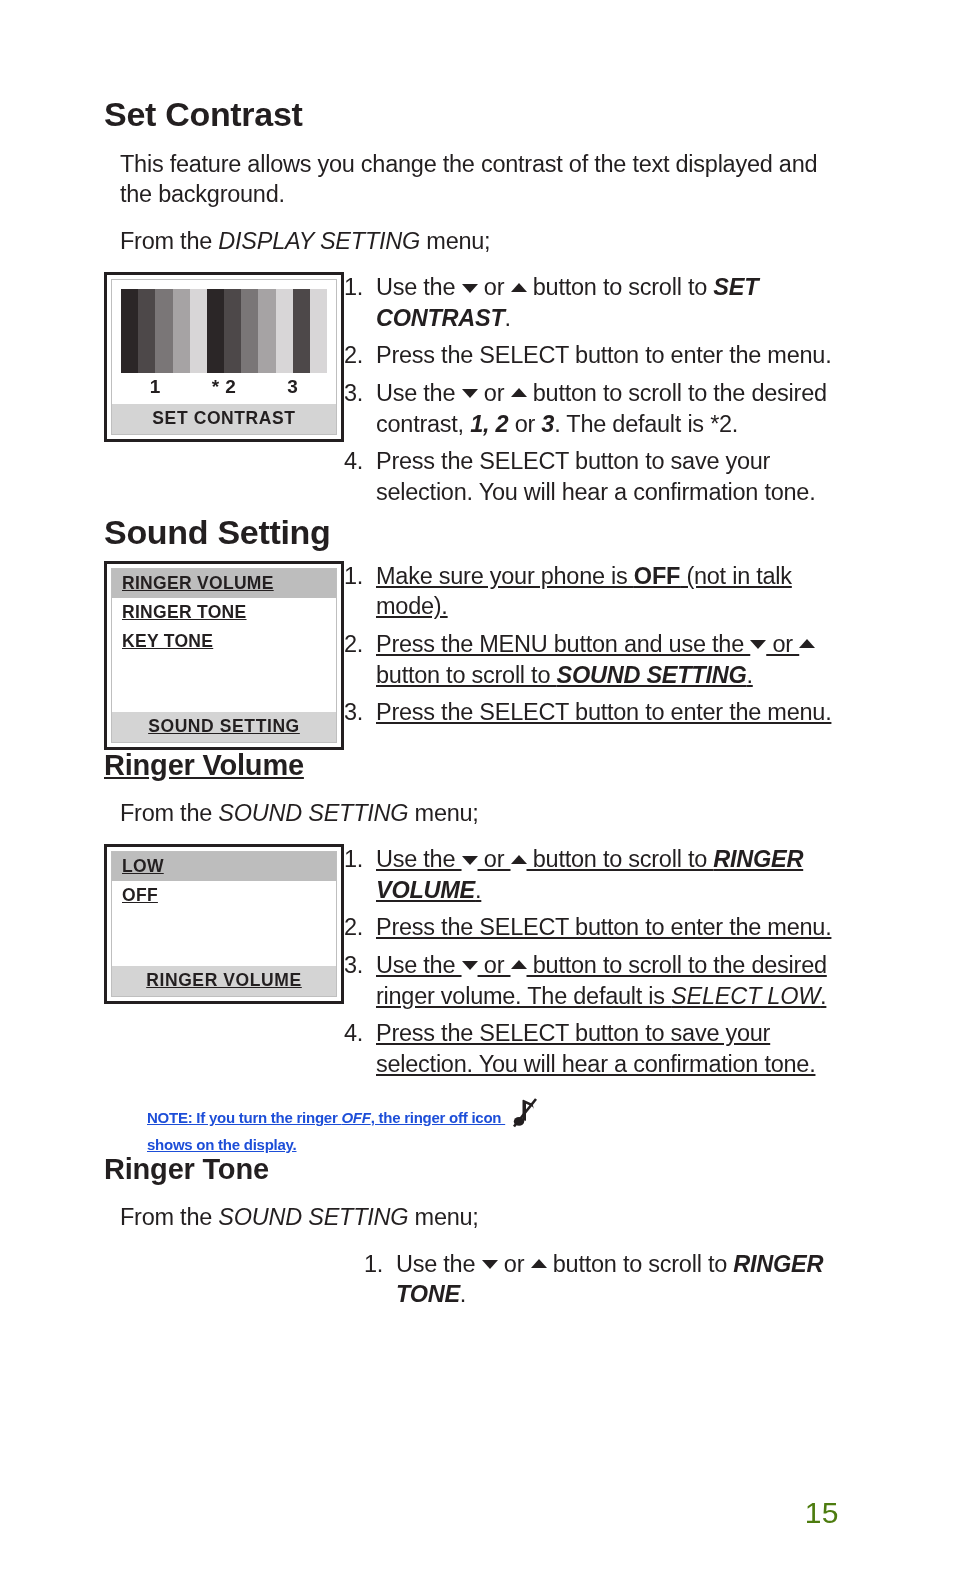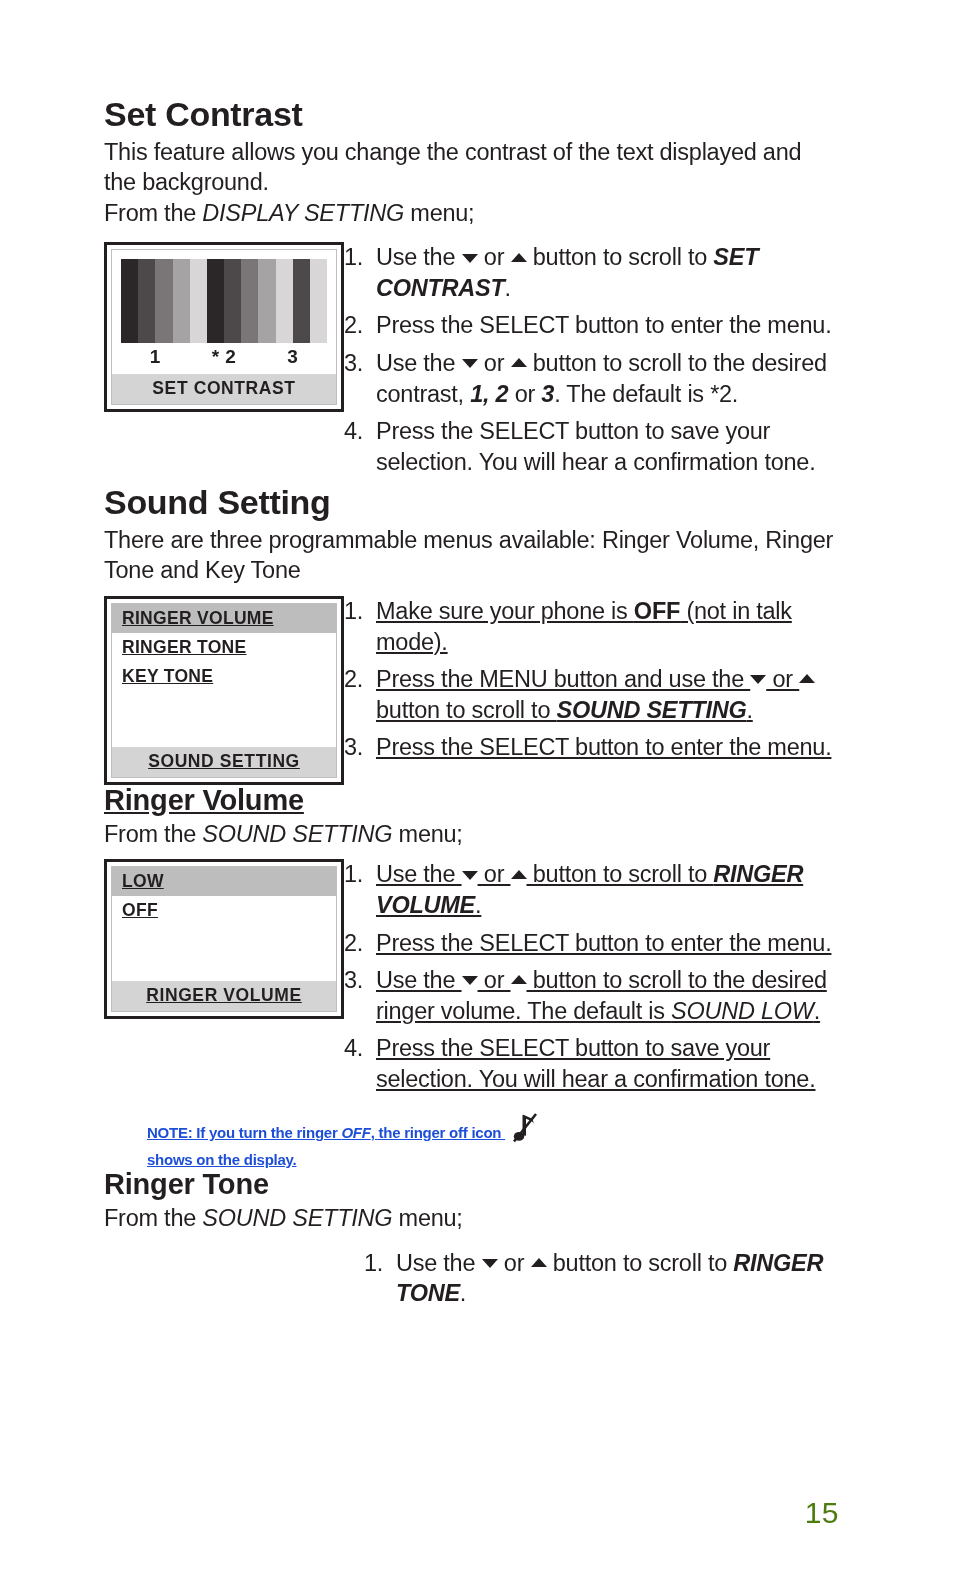--- a/index.html
+++ b/index.html
@@ -39,21 +39,21 @@
     letter-spacing: -0.2px;
     margin: 0 0 2px 0;
     line-height: 1.1;
     color: #231f20;
   }
 
   
   p.body-text {
     font-size: 23.5px;
     line-height: 1.30;
-    margin: 0;
+    margin: 16px;
     color: #231f20;
     letter-spacing: -0.25px;
   }
   .italic { font-style: italic; }
   .bold { font-weight: bold; }
   .bolditalic { font-weight: bold; font-style: italic; }
 
   
   .block {
     display: flex;
@@ -241,21 +241,20 @@
           <li><span class="num">1.</span><span>Use the </span><span class="arrow arrow-down"></span><span> or </span><span class="arrow arrow-up"></span><span>  button to scroll to </span><span class="bolditalic">SET CONTRAST</span><span>.</span></li>
           <li><span class="num">2.</span><span>Press the SELECT button to enter the menu.</span></li>
           <li><span class="num">3.</span><span>Use the </span><span class="arrow arrow-down"></span><span> or </span><span class="arrow arrow-up"></span><span>  button to scroll to the desired contrast, </span><span class="bolditalic">1, 2</span><span> or </span><span class="bolditalic">3</span><span>. The default is *2.</span></li>
           <li><span class="num">4.</span><span>Press the SELECT button to save your selection. You will hear a confirmation tone.</span></li>
         </ol>
     </div>
   </div>
 
   <h1 class="section-title mt-18">Sound Setting</h1>
 
-  <p class="body-text">There are three programmable menus available: Ringer Volume, Ringer Tone and Key Tone</p>
 
   <div class="block mt-10">
     <div class="lcd-col">
       <div class="lcd">
         <div class="lcd-inner">
           <div class="lcd-rows" id="rows-sound-setting">
               <div class="lcd-row selected">RINGER VOLUME</div>
               <div class="lcd-row">RINGER TONE</div>
               <div class="lcd-row">KEY TONE</div>
             </div>
@@ -289,21 +288,21 @@
             </div>
           <div class="lcd-spacer"></div>
           <div class="lcd-title">RINGER VOLUME</div>
         </div>
       </div>
     </div>
     <div class="steps-col">
       <ol class="steps" id="steps-ringer-volume">
           <li><span class="num">1.</span><span>Use the </span><span class="arrow arrow-down"></span><span> or </span><span class="arrow arrow-up"></span><span>  button to scroll to </span><span class="bolditalic">RINGER VOLUME</span><span>.</span></li>
           <li><span class="num">2.</span><span>Press the SELECT button to enter the menu.</span></li>
-          <li><span class="num">3.</span><span>Use the </span><span class="arrow arrow-down"></span><span> or </span><span class="arrow arrow-up"></span><span>  button to scroll to the desired ringer volume. The default is </span><span class="italic">SOUND LOW</span><span>.</span></li>
+          <li><span class="num">3.</span><span>Use the </span><span class="arrow arrow-down"></span><span> or </span><span class="arrow arrow-up"></span><span>  button to scroll to the desired ringer volume. The default is </span><span class="italic">SELECT LOW</span><span>.</span></li>
           <li><span class="num">4.</span><span>Press the SELECT button to save your selection. You will hear a confirmation tone.</span></li>
         </ol>
     </div>
   </div>
 
   <div class="note mt-10">
     <span>NOTE: If you turn the ringer </span><span class="italic">OFF</span><span>, the ringer off icon </span><span class="note-icon">
       <svg width="28" height="34" viewBox="0 0 28 34" aria-hidden="true">
         <path d="M11.5 24.5 V4.5 C11.5 4.0 11.9 3.6 12.4 3.8 L19.6 6.9 C21.4 7.7 22.4 9.3 22.4 11.2 L22.4 13.4 C22.4 12.0 21.6 10.7 20.2 10.1 L15.0 7.8 L15.0 24.8 Z" fill="#231f20"></path>
         <ellipse cx="8.0" cy="25.4" rx="5.2" ry="4.3" fill="#231f20"></ellipse>

